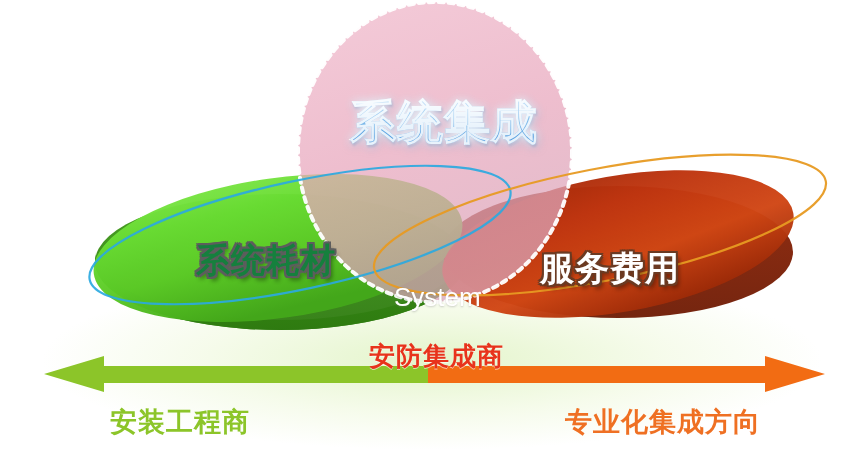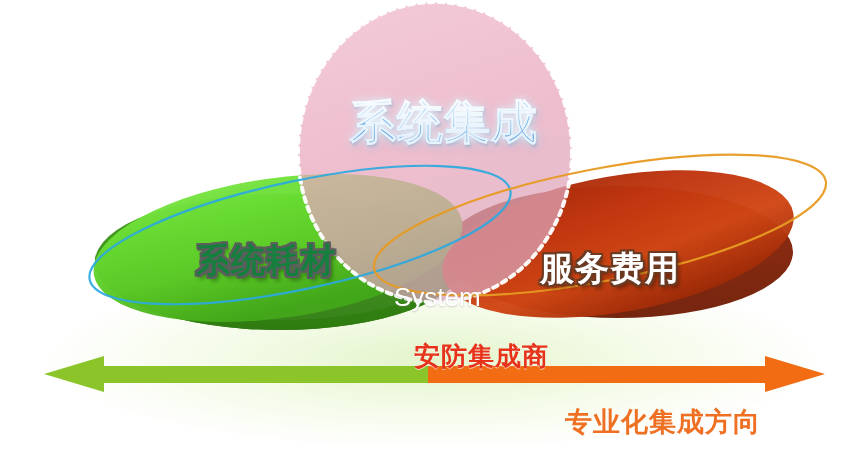--- a/index.html
+++ b/index.html
@@ -47,21 +47,20 @@
       3px 4px 4px rgba(0,0,0,0.45);
     margin-top: 8px;
   }
   #t-center{
     left:394px;top:246px;font-size:26px;font-weight:normal;color:#ffffff;
     letter-spacing:0px;text-shadow:0 1px 2px rgba(120,120,120,0.35);margin-top:36px;
   }
   #t-mid-bar{
     left:369px;top:339px;font-size:26px;color:#e8331c;
     text-shadow:0 1px 0 rgba(255,255,255,0.6);
-    margin-left:45px;
   }
   #t-bl{
     left:110px;top:404px;font-size:27px;color:#8cc529;
   }
   #t-br{
     left:565px;top:404px;font-size:27px;color:#ef7023;
   }
 
   
   #arrows{position:absolute;left:0;top:352px;width:865px;height:44px;}
@@ -140,15 +139,16 @@
   <svg id="arrows" viewBox="0 0 865 44">
     <polygon points="44,22 104,4 104,14 428,14 428,31 104,31 104,40" fill="#8CC529"></polygon>
     <polygon points="825,22 765,4 765,14 428,14 428,31 765,31 765,40" fill="#F26C13"></polygon>
   </svg>
 
   <div class="lbl" id="t-top">系统集成</div>
   <div class="lbl" id="t-left">系统耗材</div>
   <div class="lbl" id="t-right">服务费用</div>
   <div class="lbl" id="t-center">System</div>
   <div class="lbl" id="t-mid-bar">安防集成商</div>
+  <div class="lbl" id="t-bl">安装工程商</div>
   <div class="lbl" id="t-br">专业化集成方向</div>
 
 </div>
 
 </body></html>

